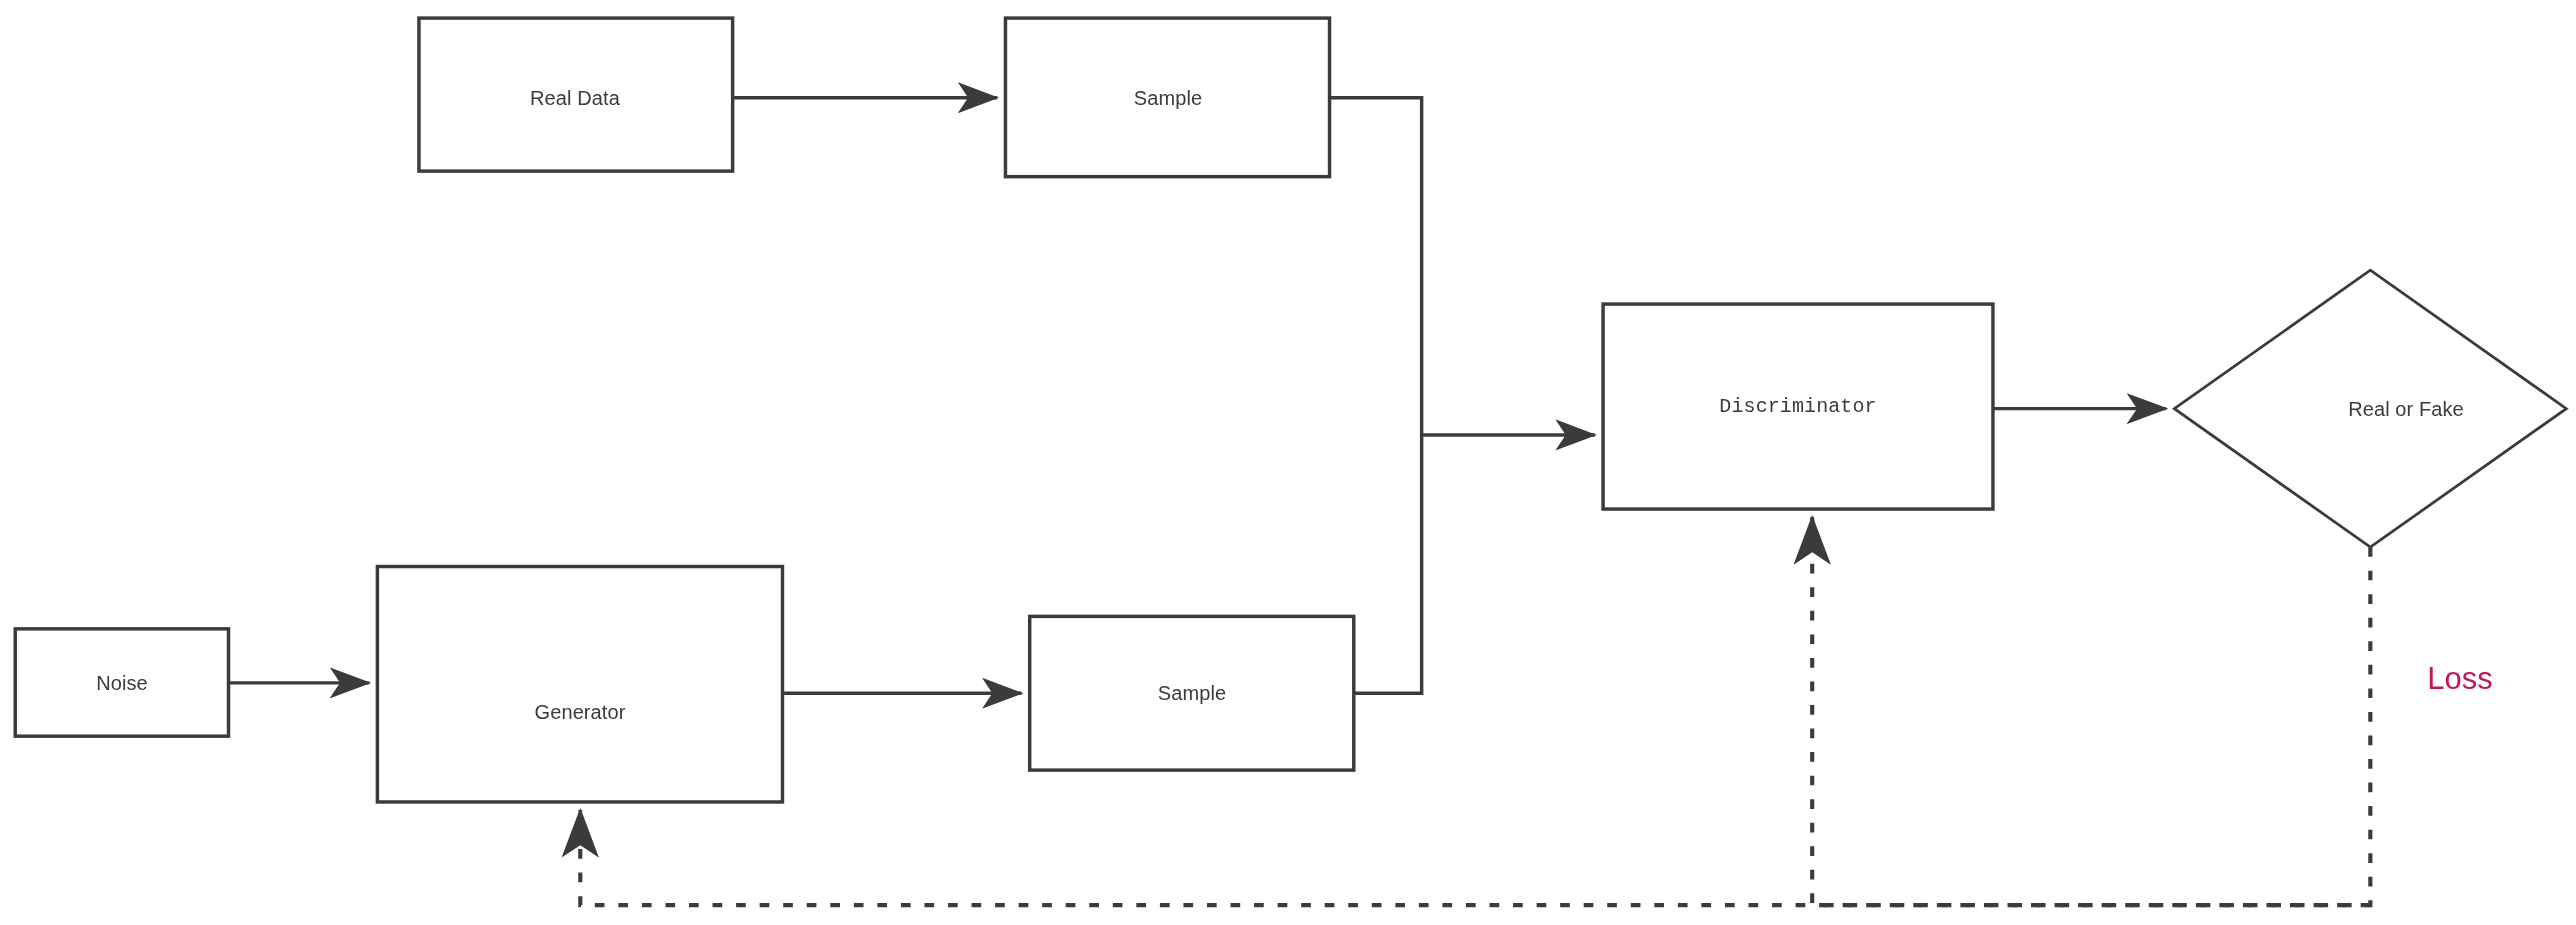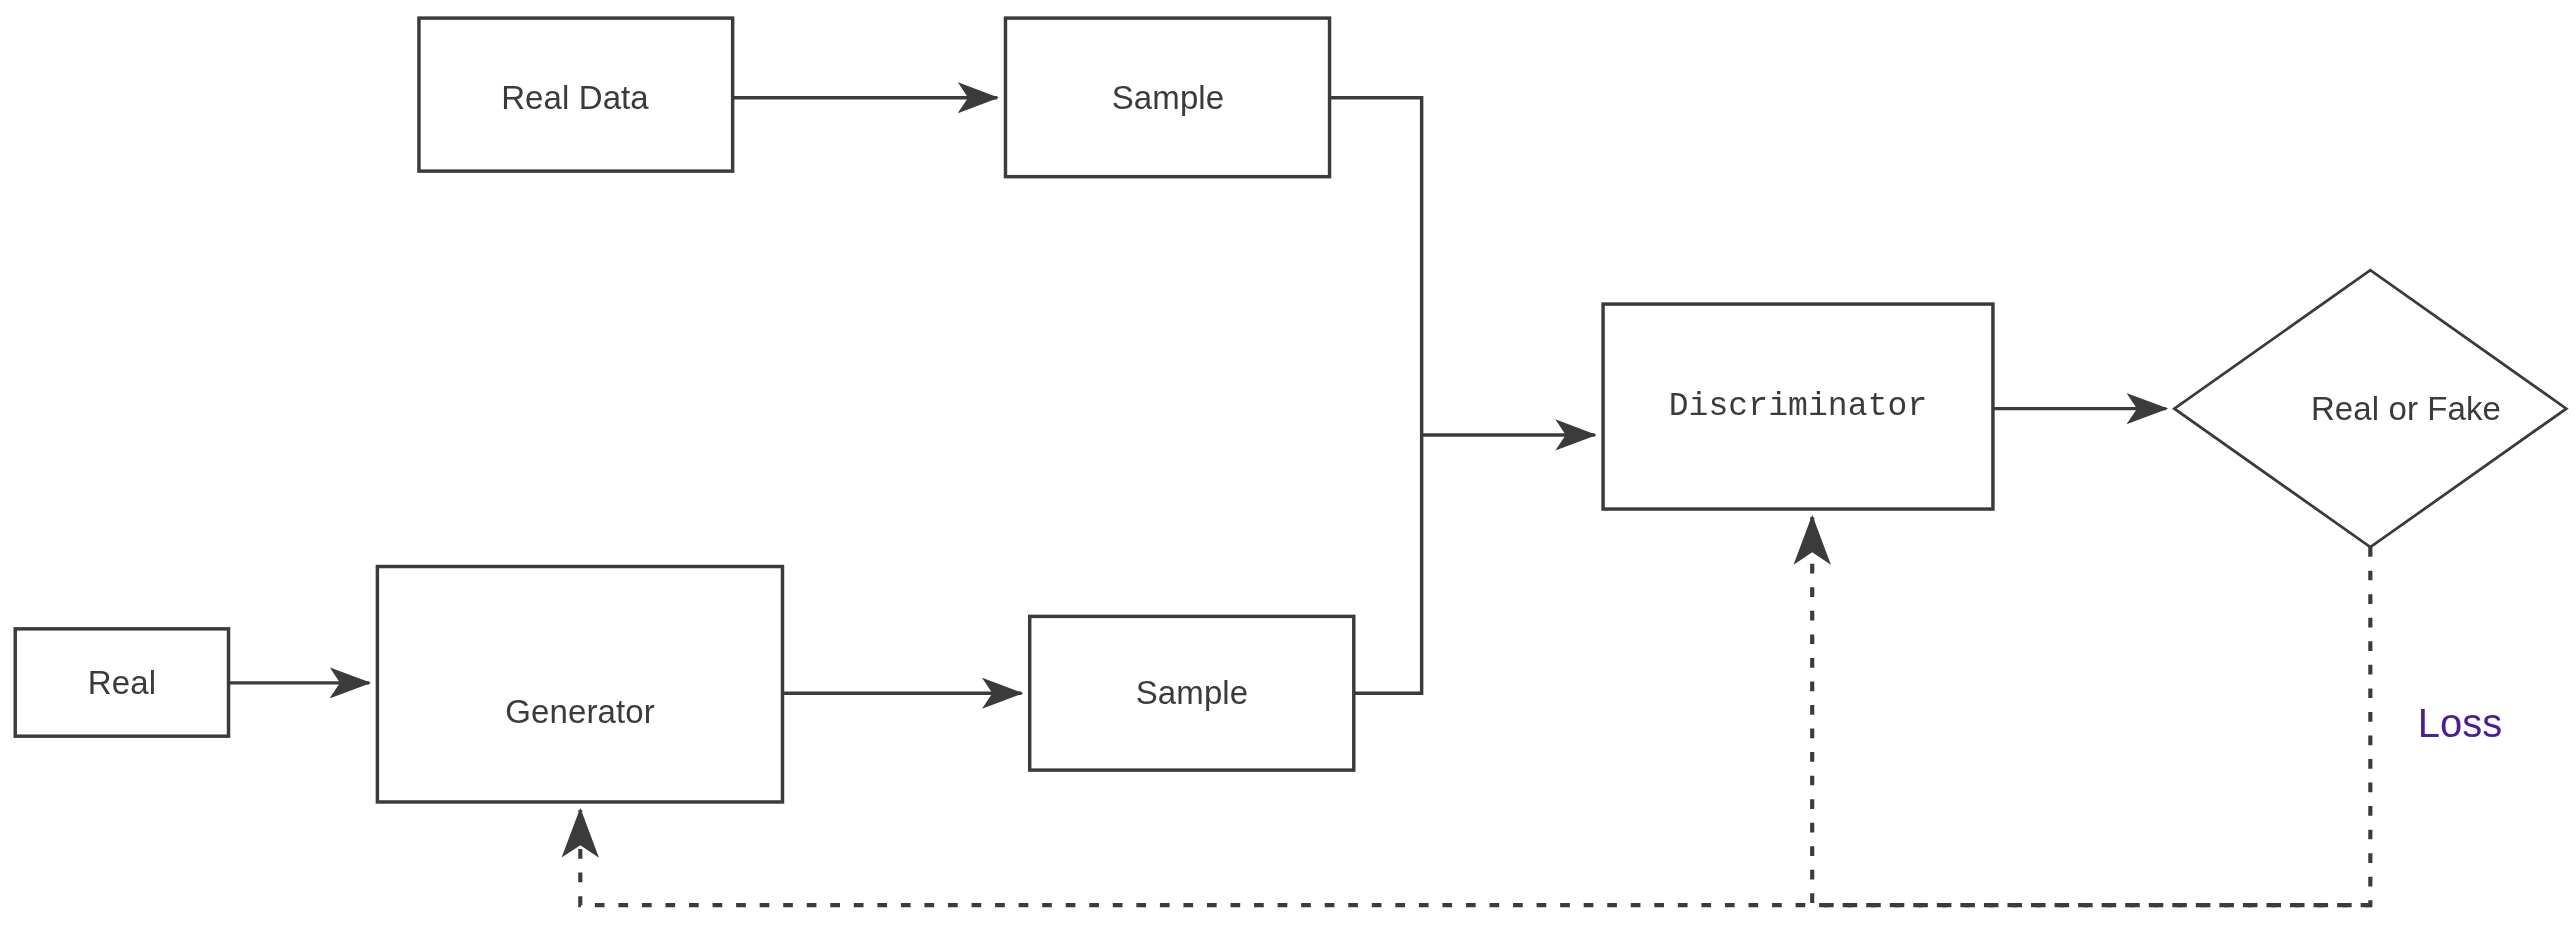--- a/index.html
+++ b/index.html
@@ -23,36 +23,35 @@
   #diagram-svg {
     position: absolute;
     left: 0;
     top: 0;
     width: 2576px;
     height: 926px;
   }
   .node-label {
     position: absolute;
     font-family: "Liberation Sans", sans-serif;
-    font-size: 33px;
+    font-size: 20px;
     color: #3b3b3b;
     white-space: nowrap;
     text-align: right;
     transform: translate(-50%, -50%);
     letter-spacing: 0.1px;
     pointer-events: none;
   }
   .edge-label {
     position: absolute;
     font-family: "Liberation Sans", sans-serif;
-    font-size: 40px;
-    color: #4c1d95;
+    font-size: 31px;
+    color: #be185d;
     white-space: nowrap;
     transform: translate(-50%, -50%);
-    margin-top: 44px;
   }
 </style>
 </head>
 <body>
 
 <div id="diagram-root">
 
   <svg id="diagram-svg" viewBox="0 0 3720 1337" xmlns="http://www.w3.org/2000/svg">
     <defs>
       <marker id="arrowhead" markerWidth="12" markerHeight="9" refX="11.4" refY="4.5" orient="auto" markerUnits="strokeWidth">
@@ -101,21 +100,21 @@
       <path d="M 3423,790 L 3423,1307 L 2617,1307 L 2617,747" marker-end="url(#arrowhead-dashed)"></path>
 
       <path d="M 3423,1307 L 838,1307 L 838,1170" marker-end="url(#arrowhead-dashed)"></path>
     </g>
   </svg>
 
   <div class="node-label" style="left:575px; top:98px;">Real Data</div>
 
   <div class="node-label" style="left:1168px; top:98px;">Sample</div>
 
-  <div class="node-label" style="left:122px; top:683px;">Real</div>
+  <div class="node-label" style="left:122px; top:683px;">Noise</div>
 
   <div class="node-label" style="left:580px; top:712px;">Generator</div>
 
   <div class="node-label" style="left:1192px; top:693px;">Sample</div>
 
   <div class="node-label" style="left:1798px; top:406px;font-family:Liberation Mono, monospace;">Discriminator</div>
 
   <div class="node-label" style="left:2370px; top:409px;margin-left:36px;">Real or Fake</div>
 
   <div class="edge-label" style="left:2460px; top:679px;">Loss</div>

